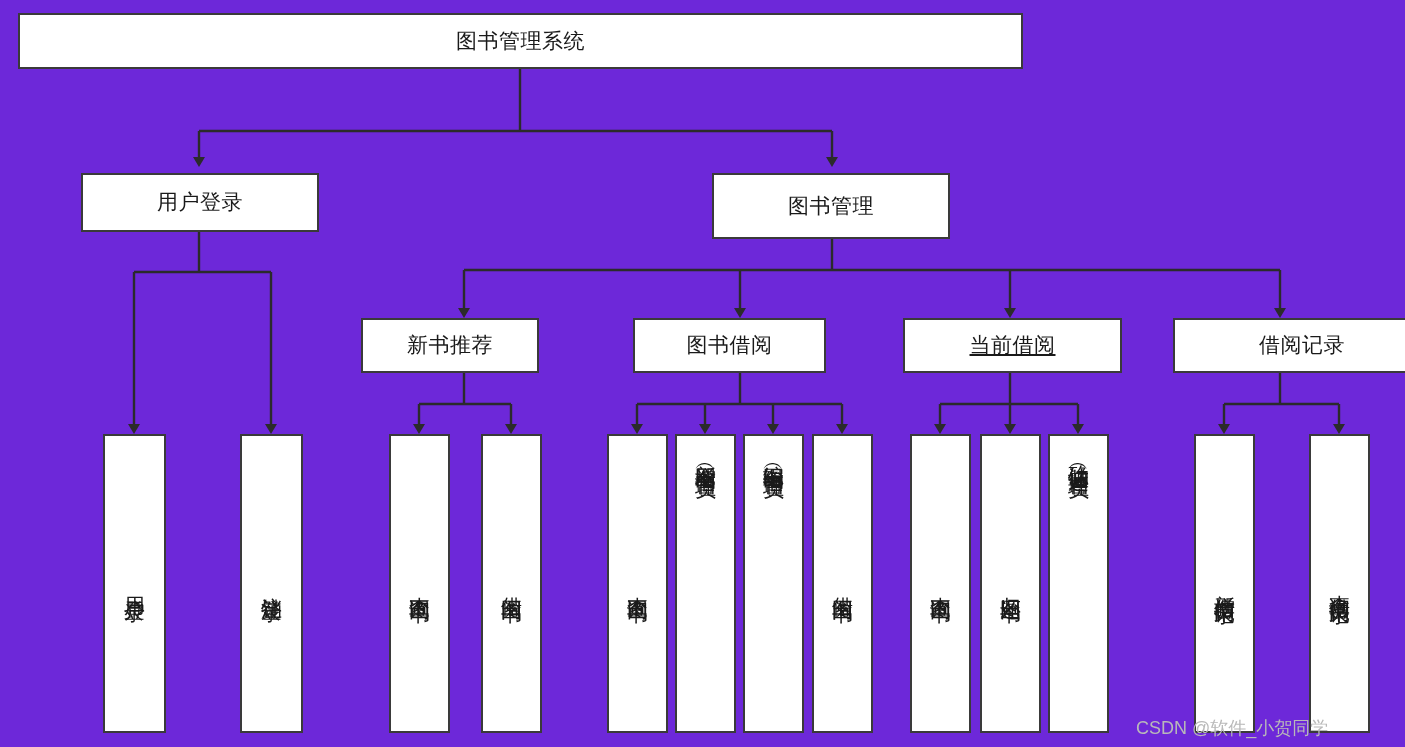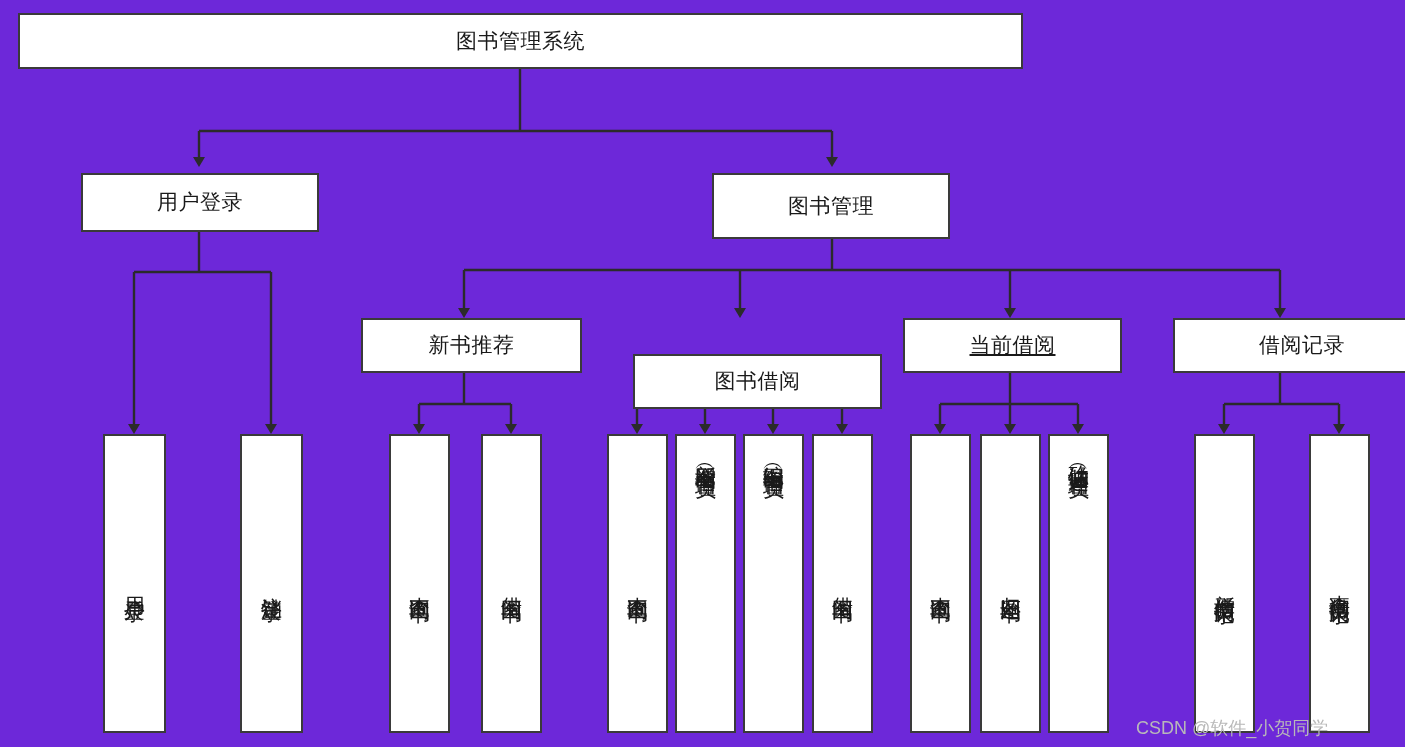--- a/index.html
+++ b/index.html
@@ -135,24 +135,24 @@
     <span class="label">图书管理系统</span>
   </div>
 
   <div class="node horizontal" style="left:81px; top:173px; width:238px; height:59px;">
     <span class="label">用户登录</span>
   </div>
   <div class="node horizontal" style="left:712px; top:173px; width:238px; height:66px;">
     <span class="label">图书管理</span>
   </div>
 
-  <div class="node horizontal" style="left:361px; top:318px; width:221px; height:55px;">
+  <div class="node horizontal" style="left:361px; top:318px; width:178px; height:55px;">
     <span class="label">新书推荐</span>
   </div>
-  <div class="node horizontal" style="left:633px; top:318px; width:249px; height:55px;margin-top:36px;">
+  <div class="node horizontal" style="left:633px; top:318px; width:193px; height:55px;">
     <span class="label">图书借阅</span>
   </div>
   <div class="node horizontal" style="left:903px; top:318px; width:219px; height:55px;text-decoration:underline;">
     <span class="label">当前借阅</span>
   </div>
   <div class="node horizontal" style="left:1173px; top:318px; width:258px; height:55px;">
     <span class="label">借阅记录</span>
   </div>
 
   <div class="node vertical center" style="left:103px; top:434px; width:63px; height:299px;">

